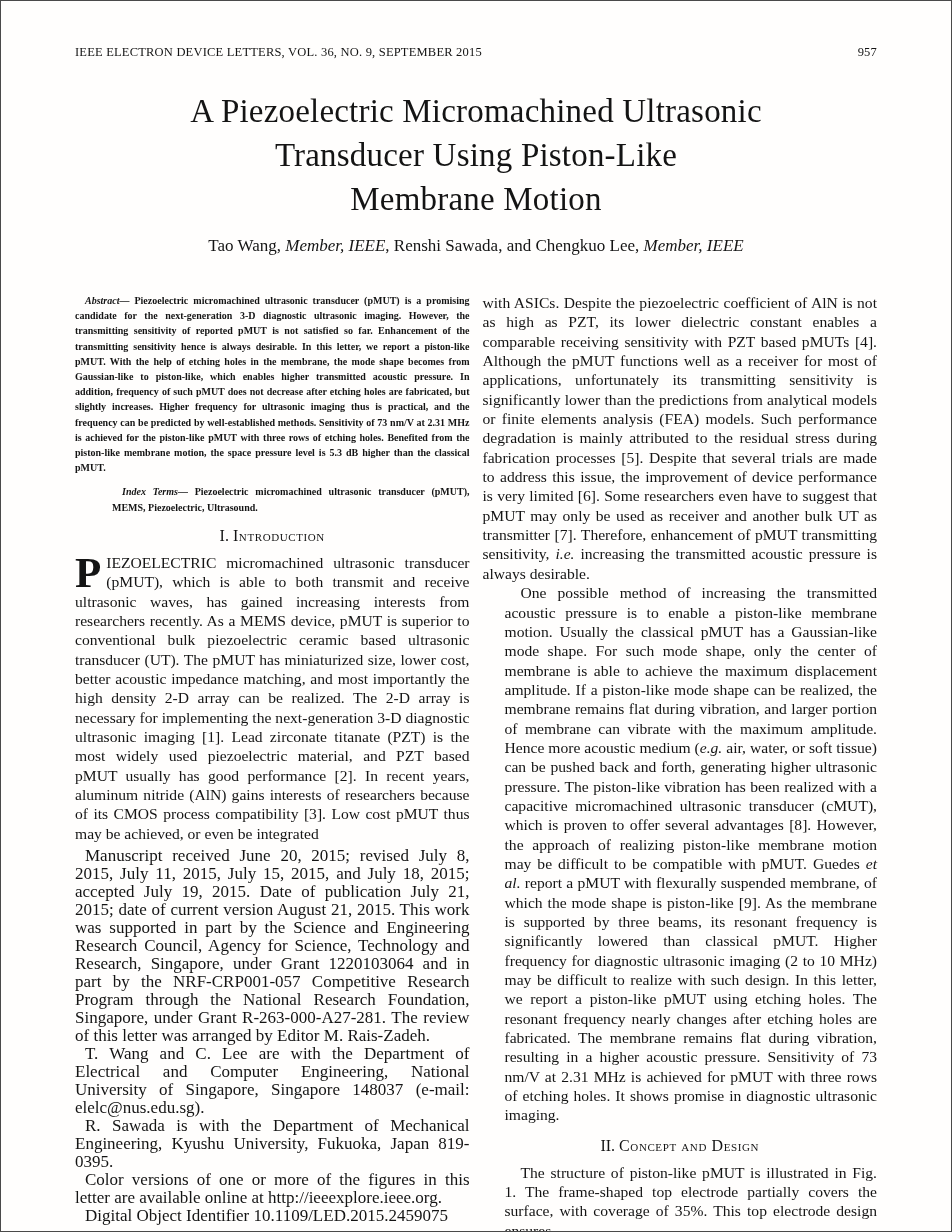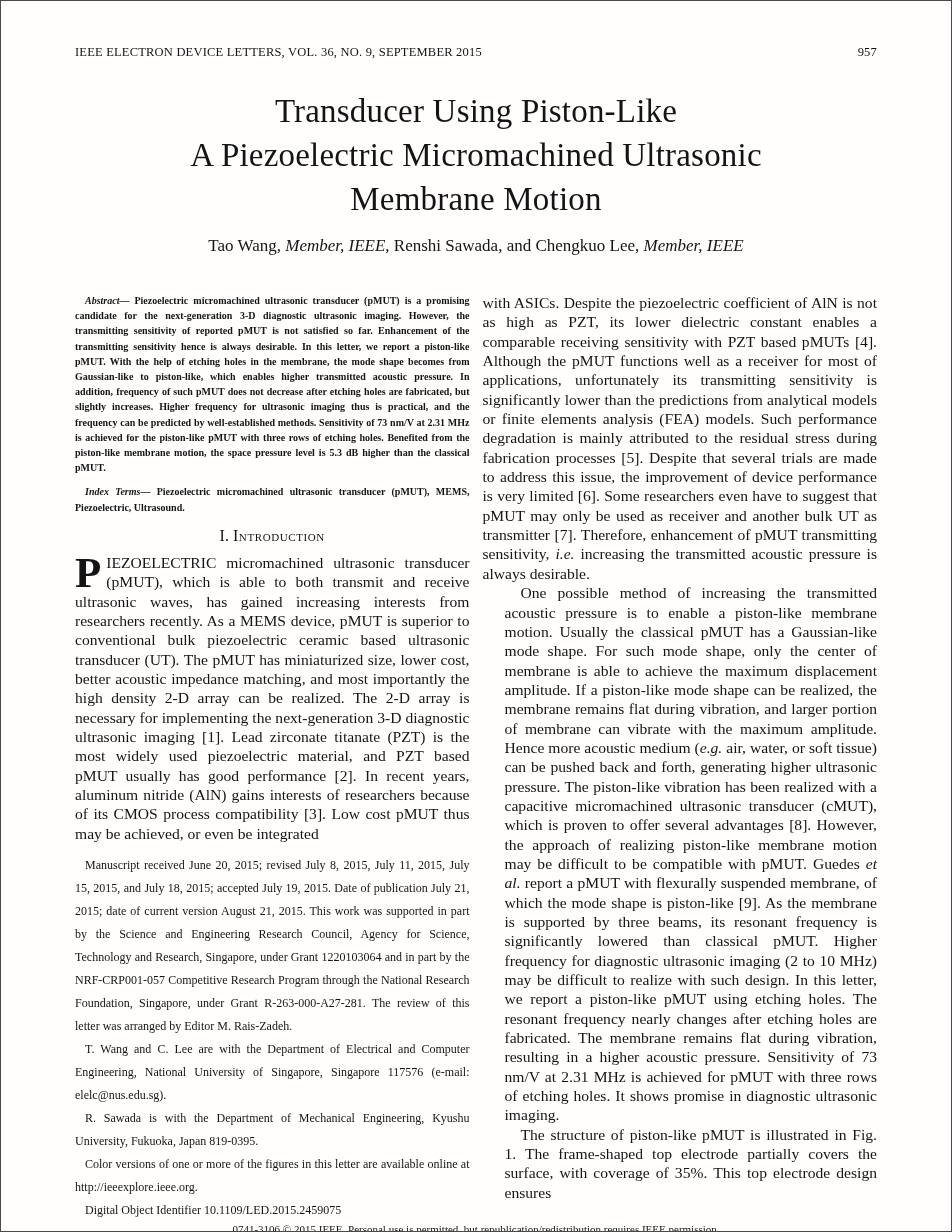--- a/index.html
+++ b/index.html
@@ -51,21 +51,21 @@
     font-size: 10px;
     font-weight: bold;
     line-height: 15.2px;
     text-align: justify;
     text-indent: 10px;
   }
   .abstract .lead {
     font-style: italic;
     font-weight: bold;
   }
-  .index-terms { margin-top: 9px; }
+  .index-terms { margin-top: 9px; margin-left: 37px; }
   .sec-heading {
     text-align: center;
     font-size: 16px;
     font-weight: 400;
     margin: 11px 0 7px 0;
     line-height: 20px;
   }
   .sec-heading .sc {
     font-variant: small-caps;
     letter-spacing: 0.6px;
@@ -77,23 +77,23 @@
   }
   .indent { text-indent: 16px; margin-left: 22px; }
   .dropcap {
     float: left;
     font-size: 43px;
     line-height: 33px;
     font-weight: bold;
     padding: 3px 5px 0 0;
   }
   .footnote {
-    margin-top: 11px;
-    font-size: 12px;
-    line-height: 23px;
+    margin-top: 4px;
+    font-size: 17px;
+    line-height: 18px;
     text-align: justify;
   }
   .footnote p { text-indent: 10px; }
   .footer {
     margin-top: auto;
     text-align: center;
     font-size: 11px;
     line-height: 15.5px;
   }
 </style>
@@ -101,52 +101,53 @@
 <body>
 
 <div class="page">
 
   <div class="running-head">
     <span>IEEE ELECTRON DEVICE LETTERS, VOL. 36, NO. 9, SEPTEMBER 2015</span>
     <span>957</span>
   </div>
 
   <h1 class="title">
+    <div>A Piezoelectric Micromachined Ultrasonic</div>
     <div>Transducer Using Piston-Like</div>
-    <div>A Piezoelectric Micromachined Ultrasonic</div>
     <div>Membrane Motion</div>
   </h1>
 
   <div class="authors"><span>Tao Wang, </span><span class="it">Member, IEEE</span><span>, Renshi Sawada, and Chengkuo Lee, </span><span class="it">Member, IEEE</span></div>
 
   <div class="columns">
 
     <div class="col">
       <p class="abstract"><span class="lead">Abstract— </span><span>Piezoelectric micromachined ultrasonic transducer (pMUT) is a promising candidate for the next-generation 3-D diagnostic ultrasonic imaging. However, the transmitting sensitivity of reported pMUT is not satisfied so far. Enhancement of the transmitting sensitivity hence is always desirable. In this letter, we report a piston-like pMUT. With the help of etching holes in the membrane, the mode shape becomes from Gaussian-like to piston-like, which enables higher transmitted acoustic pressure. In addition, frequency of such pMUT does not decrease after etching holes are fabricated, but slightly increases. Higher frequency for ultrasonic imaging thus is practical, and the frequency can be predicted by well-established methods. Sensitivity of 73 nm/V at 2.31 MHz is achieved for the piston-like pMUT with three rows of etching holes. Benefited from the piston-like membrane motion, the space pressure level is 5.3 dB higher than the classical pMUT.</span></p>
 
       <p class="abstract index-terms"><span class="lead">Index Terms— </span><span>Piezoelectric micromachined ultrasonic transducer (pMUT), MEMS, Piezoelectric, Ultrasound.</span></p>
 
       <h2 class="sec-heading"><span>I.</span> <span class="sc">Introduction</span></h2>
 
       <p class="body-text"><span class="dropcap">P</span><span>IEZOELECTRIC micromachined ultrasonic transducer (pMUT), which is able to both transmit and receive ultrasonic waves, has gained increasing interests from researchers recently. As a MEMS device, pMUT is superior to conventional bulk piezoelectric ceramic based ultrasonic transducer (UT). The pMUT has miniaturized size, lower cost, better acoustic impedance matching, and most importantly the high density 2-D array can be realized. The 2-D array is necessary for implementing the next-generation 3-D diagnostic ultrasonic imaging [1]. Lead zirconate titanate (PZT) is the most widely used piezoelectric material, and PZT based pMUT usually has good performance [2]. In recent years, aluminum nitride (AlN) gains interests of researchers because of its CMOS process compatibility [3]. Low cost pMUT thus may be achieved, or even be integrated</span></p>
 
       <div class="footnote">
         <p>Manuscript received June 20, 2015; revised July 8, 2015, July 11, 2015, July 15, 2015, and July 18, 2015; accepted July 19, 2015. Date of publication July 21, 2015; date of current version August 21, 2015. This work was supported in part by the Science and Engineering Research Council, Agency for Science, Technology and Research, Singapore, under Grant 1220103064 and in part by the NRF-CRP001-057 Competitive Research Program through the National Research Foundation, Singapore, under Grant R-263-000-A27-281. The review of this letter was arranged by Editor M. Rais-Zadeh.</p>
-        <p>T. Wang and C. Lee are with the Department of Electrical and Computer Engineering, National University of Singapore, Singapore 117576 (e-mail: elelc@nus.edu.sg).</p>
+        <p>T. Wang and C. Lee are with the Department of Electrical and Computer Engineering, National University of Singapore, Singapore 148037 (e-mail: elelc@nus.edu.sg).</p>
         <p>R. Sawada is with the Department of Mechanical Engineering, Kyushu University, Fukuoka, Japan 819-0395.</p>
         <p>Color versions of one or more of the figures in this letter are available online at http://ieeexplore.ieee.org.</p>
         <p>Digital Object Identifier 10.1109/LED.2015.2459075</p>
       </div>
     </div>
 
     <div class="col">
       <p class="body-text"><span>with ASICs. Despite the piezoelectric coefficient of AlN is not as high as PZT, its lower dielectric constant enables a comparable receiving sensitivity with PZT based pMUTs [4]. Although the pMUT functions well as a receiver for most of applications, unfortunately its transmitting sensitivity is significantly lower than the predictions from analytical models or finite elements analysis (FEA) models. Such performance degradation is mainly attributed to the residual stress during fabrication processes [5]. Despite that several trials are made to address this issue, the improvement of device performance is very limited [6]. Some researchers even have to suggest that pMUT may only be used as receiver and another bulk UT as transmitter [7]. Therefore, enhancement of pMUT transmitting sensitivity, </span><span class="it">i.e.</span><span> increasing the transmitted acoustic pressure is always desirable.</span></p>
 
       <p class="body-text indent"><span>One possible method of increasing the transmitted acoustic pressure is to enable a piston-like membrane motion. Usually the classical pMUT has a Gaussian-like mode shape. For such mode shape, only the center of membrane is able to achieve the maximum displacement amplitude. If a piston-like mode shape can be realized, the membrane remains flat during vibration, and larger portion of membrane can vibrate with the maximum amplitude. Hence more acoustic medium (</span><span class="it">e.g.</span><span> air, water, or soft tissue) can be pushed back and forth, generating higher ultrasonic pressure. The piston-like vibration has been realized with a capacitive micromachined ultrasonic transducer (cMUT), which is proven to offer several advantages [8]. However, the approach of realizing piston-like membrane motion may be difficult to be compatible with pMUT. Guedes </span><span class="it">et al.</span><span> report a pMUT with flexurally suspended membrane, of which the mode shape is piston-like [9]. As the membrane is supported by three beams, its resonant frequency is significantly lowered than classical pMUT. Higher frequency for diagnostic ultrasonic imaging (2 to 10 MHz) may be difficult to realize with such design. In this letter, we report a piston-like pMUT using etching holes. The resonant frequency nearly changes after etching holes are fabricated. The membrane remains flat during vibration, resulting in a higher acoustic pressure. Sensitivity of 73 nm/V at 2.31 MHz is achieved for pMUT with three rows of etching holes. It shows promise in diagnostic ultrasonic imaging.</span></p>
 
+      <h2 class="sec-heading"><span>II.</span> <span class="sc">Concept and Design</span></h2>
 
       <p class="body-text indent">The structure of piston-like pMUT is illustrated in Fig. 1. The frame-shaped top electrode partially covers the surface, with coverage of 35%. This top electrode design ensures</p>
     </div>
 
   </div>
 
   <div class="footer">
     <div>0741-3106 © 2015 IEEE. Personal use is permitted, but republication/redistribution requires IEEE permission.</div>
     <div>See http://www.ieee.org/publications_standards/publications/rights/index.html for more information.</div>
   </div>

